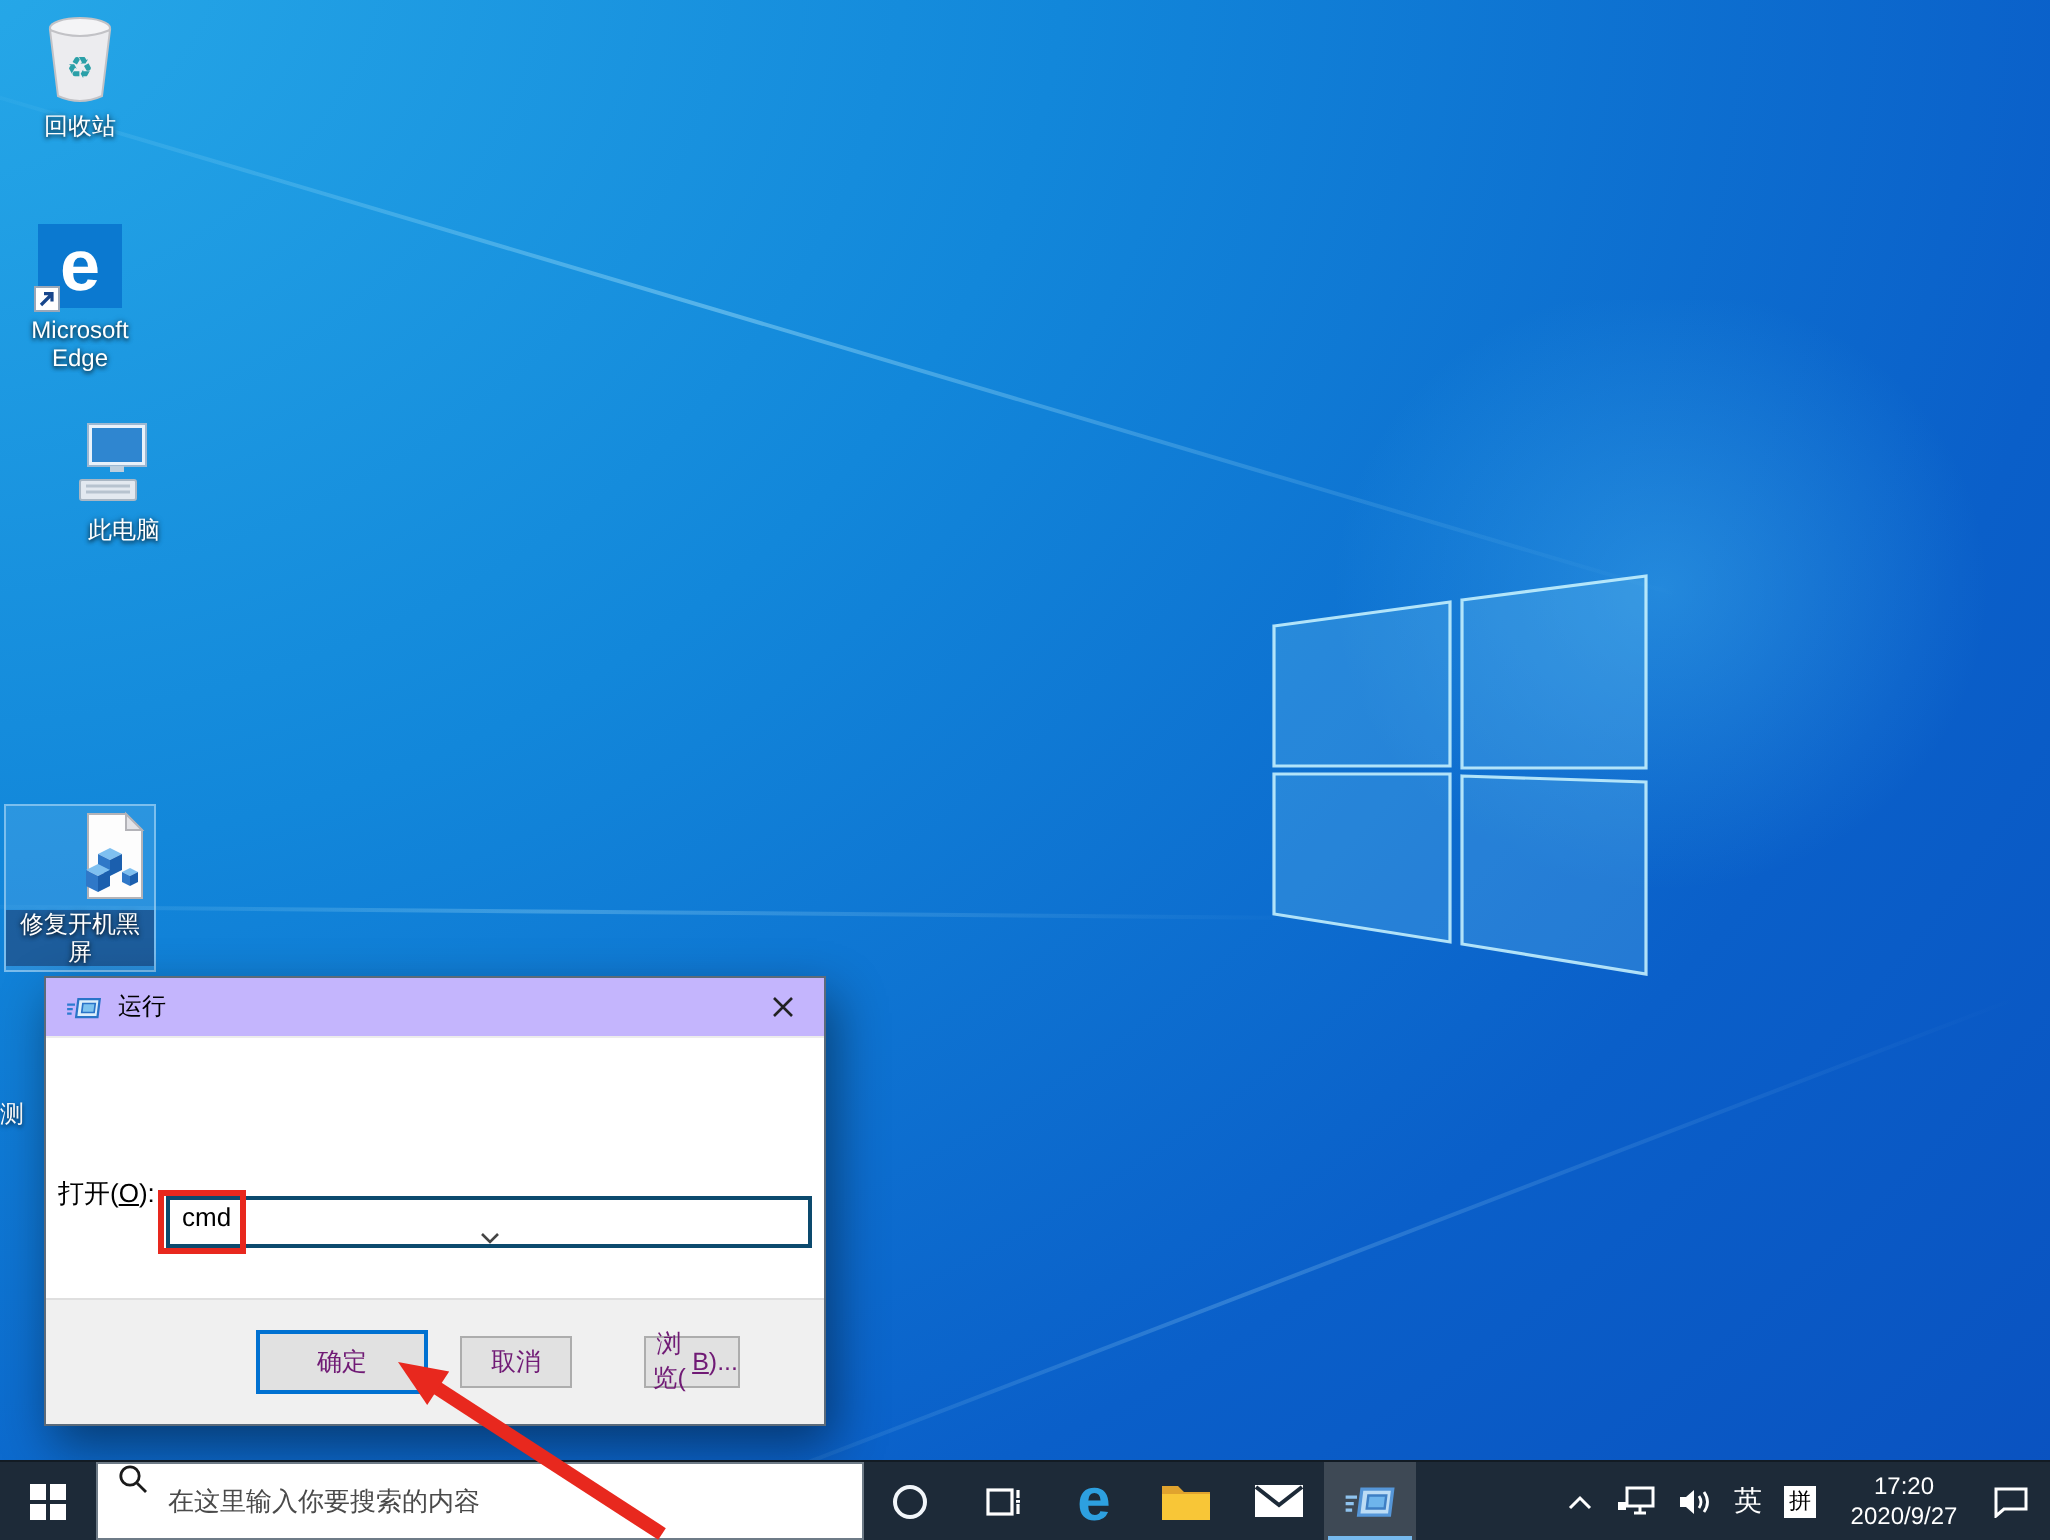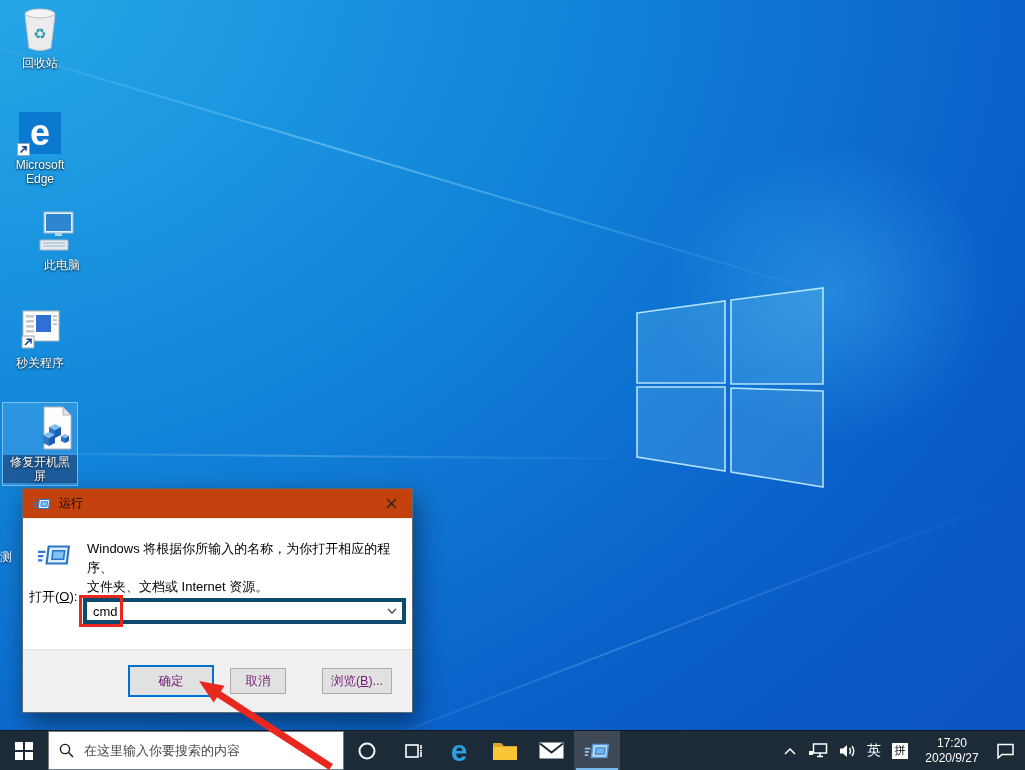--- a/index.html
+++ b/index.html
@@ -29,49 +29,49 @@
   .edge-tile { width:42px; height:42px; background:#0b79d0; display:flex; align-items:center; justify-content:center; position:relative; }
   .edge-tile .e { color:#fff; font-size:36px; font-weight:bold; line-height:36px; }
   .shortcut { position:absolute; left:-2px; bottom:-2px; width:13px; height:13px; background:#fff; border:1px solid #9aa7b8;
     display:flex; align-items:center; justify-content:center; }
   .partial-label { position:absolute; left:0; top:549px; width:14px; height:17px; overflow:hidden; color:#fff; font-size:12px;
     text-shadow:0 1px 2px rgba(0,0,0,.7); z-index:5; }
 
   
   .dialog { position:absolute; left:22px; top:488px; width:391px; height:225px; background:#fff;
     border:1px solid #5c6b7a; box-shadow:4px 10px 24px rgba(0,0,0,.45); z-index:20; font-size:13px; color:#000; }
-  .titlebar { height:30px; display:flex; align-items:center; padding-left:10px; border-bottom:1px solid #ececec; background:#c2410c; }
+  .titlebar { height:30px; display:flex; align-items:center; padding-left:10px; border-bottom:1px solid #ececec; background:#c4b5fd; }
   .titlebar .ttl { font-size:12px; margin-left:8px; flex:1; }
   .close-btn { width:42px; height:29px; display:flex; align-items:center; justify-content:center; cursor:pointer; }
   .msg-row { position:absolute; left:14px; top:50px; right:12px; display:flex; }
   .msg-text { margin-left:16px; font-size:13px; line-height:19px; }
   .open-label { position:absolute; left:6px; top:99px; font-size:13px; }
-  .combo { position:absolute; left:60px; top:109px; width:323px; height:26px; border:4px solid #0c4a6e; background:#fff;
-    display:flex; align-items:center; }
+  .combo { position:absolute; left:60px; top:109px; width:323px; height:26px; border:2px solid #0c4a6e; background:#fff;
+    display:flex; align-items:center;flex-direction:column; }
   .combo input { flex:1; border:none; outline:none; font-size:13px; font-family:inherit; padding:0 0 0 6px; height:100%; width:100%; background:transparent; }
   .combo .chev { width:20px; display:flex; align-items:center; justify-content:center; cursor:pointer; }
   .red-rect { position:absolute; left:56px; top:106px; width:44px; height:32px; border:3px solid #e8281e; z-index:3; pointer-events:none; }
   .dlg-footer { position:absolute; left:0; right:0; top:160px; bottom:0; background:#f0f0f0; border-top:1px solid #dfdfdf; }
   .btn { position:absolute; height:26px; background:#e1e1e1; border:1px solid #adadad; font-size:12.5px; font-family:inherit;
     display:flex; align-items:center; justify-content:center; cursor:pointer; color:#701a75; }
   .btn-ok { left:105px; top:176px; width:86px; height:32px; border:2px solid #0071d1; }
   .btn-cancel { left:207px; top:179px; width:56px; }
-  .btn-browse { left:299px; top:179px; width:70px; }
+  .btn-browse { left:299px; top:179px; width:48px; }
   .mn { text-decoration:underline; }
 
   
   .arrow-overlay { position:absolute; left:0; top:0; z-index:50; pointer-events:none; }
 
   
   .taskbar { position:absolute; left:0; bottom:0; width:1025px; height:40px; background:#1d2a38; z-index:30;
     display:flex; align-items:stretch; border-top:1px solid rgba(0,0,0,.35); }
   .tb-start { width:48px; display:flex; align-items:center; justify-content:center; cursor:pointer; }
   .winflag { display:grid; grid-template-columns:8px 8px; grid-template-rows:8px 8px; gap:2px; }
   .winflag span { background:#fff; }
-  .tb-search { width:296px; background:#fff; display:flex; align-items:center; padding:0 10px; border:1px solid #6e7b87; cursor:text; }
+  .tb-search { width:384px; background:#fff; display:flex; padding:0 10px; border:1px solid #6e7b87; cursor:text; }
   .tb-search input { border:none; outline:none; flex:1; font-size:13px; color:#3c3c3c; font-family:inherit; background:transparent; margin-left:10px; }
   .tb-search input::placeholder { color:#4a4a4a; opacity:1; }
   .tb-app { width:46px; display:flex; align-items:center; justify-content:center; cursor:pointer; position:relative; }
   .tb-app.active { background:rgba(255,255,255,.15); }
   .tb-app.active::after { content:""; position:absolute; left:2px; right:2px; bottom:0; height:2px; background:#76b9ed; }
   .tb-edge-e { color:#2da0e0; font-size:30px; font-weight:bold; line-height:30px; }
   .tb-spacer { flex:1; }
   .tray { display:flex; align-items:center; gap:11px; padding-right:10px; color:#fff; }
   .tray-item { display:flex; align-items:center; justify-content:center; cursor:pointer; }
   .ime-lang { font-size:14px; }
@@ -127,38 +127,20 @@
         <rect x="8" y="2" width="29" height="21" fill="#e9f2fb" stroke="#9db8d2"></rect>
         <rect x="10" y="4" width="25" height="17" fill="#2f86d0"></rect>
         <rect x="19" y="23" width="7" height="3" fill="#bccede"></rect>
         <rect x="4" y="30" width="28" height="10" rx="1" fill="#e3e9f0" stroke="#aab7c4"></rect>
         <path d="M7 33 h22 M7 36 h22" stroke="#b7c3cf" stroke-width="1.4"></path>
       </svg>
     </div>
     <div class="lbl">此电脑</div>
   </div>
 
-  <div class="dicon" style="top:304px;">
-    <div class="art">
-      <svg width="42" height="44" viewBox="0 0 42 44">
-        <rect x="4" y="3" width="36" height="30" fill="#fdfdfd" stroke="#b6b6bb"></rect>
-        <rect x="7" y="7" width="8" height="2.6" fill="#c7c7cd"></rect>
-          <rect x="7" y="12" width="8" height="2.6" fill="#c7c7cd"></rect>
-        <rect x="7" y="17" width="8" height="2.6" fill="#c7c7cd"></rect>
-          <rect x="7" y="22" width="8" height="2.6" fill="#c7c7cd"></rect>
-        <rect x="17" y="7" width="15" height="17" fill="#2f6fd6"></rect>
-        <rect x="34" y="7" width="4" height="2.2" fill="#c7c7cd"></rect>
-          <rect x="34" y="11" width="4" height="2.2" fill="#c7c7cd"></rect>
-        <rect x="34" y="15" width="4" height="2.2" fill="#c7c7cd"></rect>
-        <rect x="3" y="28" width="12" height="12" fill="#fff" stroke="#9aa7b8"></rect>
-        <path d="M6 37 L11 32 M7.5 31.2 L12 31.2 L12 35.6" stroke="#17468c" stroke-width="1.6" fill="none"></path>
-      </svg>
-    </div>
-    <div class="lbl">秒关程序</div>
-  </div>
 
   <div class="dicon selected" style="top:402px;align-items:flex-end;">
     <div class="art">
       <svg width="40" height="46" viewBox="0 0 40 46">
         <path d="M7 2 h19 l8 8 v34 h-27 z" fill="#fdfdfd" stroke="#b3b3b8"></path>
         <path d="M26 2 l8 8 h-8 z" fill="#e3e3e7" stroke="#b3b3b8"></path>
         <polygon points="12,22 18,19 24,22 18,25" fill="#7fc0f0"></polygon>
         <polygon points="12,22 18,25 18,33 12,30" fill="#2f78c8"></polygon>
         <polygon points="18,25 24,22 24,30 18,33" fill="#1b5fae"></polygon>
         <polygon points="6,30 12,27 18,30 12,33" fill="#7fc0f0"></polygon>
@@ -182,31 +164,20 @@
         <polygon points="15,8 26,8 25,16 14,16" fill="#7ec3ef" stroke="#2a74c8" stroke-width="1.5"></polygon>
       </svg>
       <span class="ttl">运行</span>
       <span class="close-btn">
         <svg width="11" height="11" viewBox="0 0 11 11">
             <path d="M1 1 L10 10 M10 1 L1 10" stroke="#222" stroke-width="1.3"></path>
           </svg>
       </span>
     </div>
 
-    <div class="msg-row">
-      <svg width="34" height="28" viewBox="0 0 32 24" style="flex:none; margin-top:2px;">
-        <path d="M1 9 h7 M1 13 h5 M1 17 h4" stroke="#2b7bd0" stroke-width="2"></path>
-        <polygon points="11,4 30,4 28,20 9,20" fill="#ddeffb" stroke="#2a74c8" stroke-width="2"></polygon>
-        <polygon points="15,8 26,8 25,16 14,16" fill="#7ec3ef" stroke="#2a74c8" stroke-width="1.5"></polygon>
-      </svg>
-      <div class="msg-text">
-        <div>Windows 将根据你所输入的名称，为你打开相应的程序、</div>
-        <div>文件夹、文档或 Internet 资源。</div>
-      </div>
-    </div>
 
     <div class="open-label"><span>打开(</span><span class="mn">O</span><span>):</span></div>
 
     <div class="combo">
       <input type="text" value="cmd" style="">
       <span class="chev">
         <svg width="10" height="6" viewBox="0 0 10 6">
             <path d="M1 1 L5 5 L9 1" stroke="#444" stroke-width="1.3" fill="none"></path>
           </svg>
       </span>

